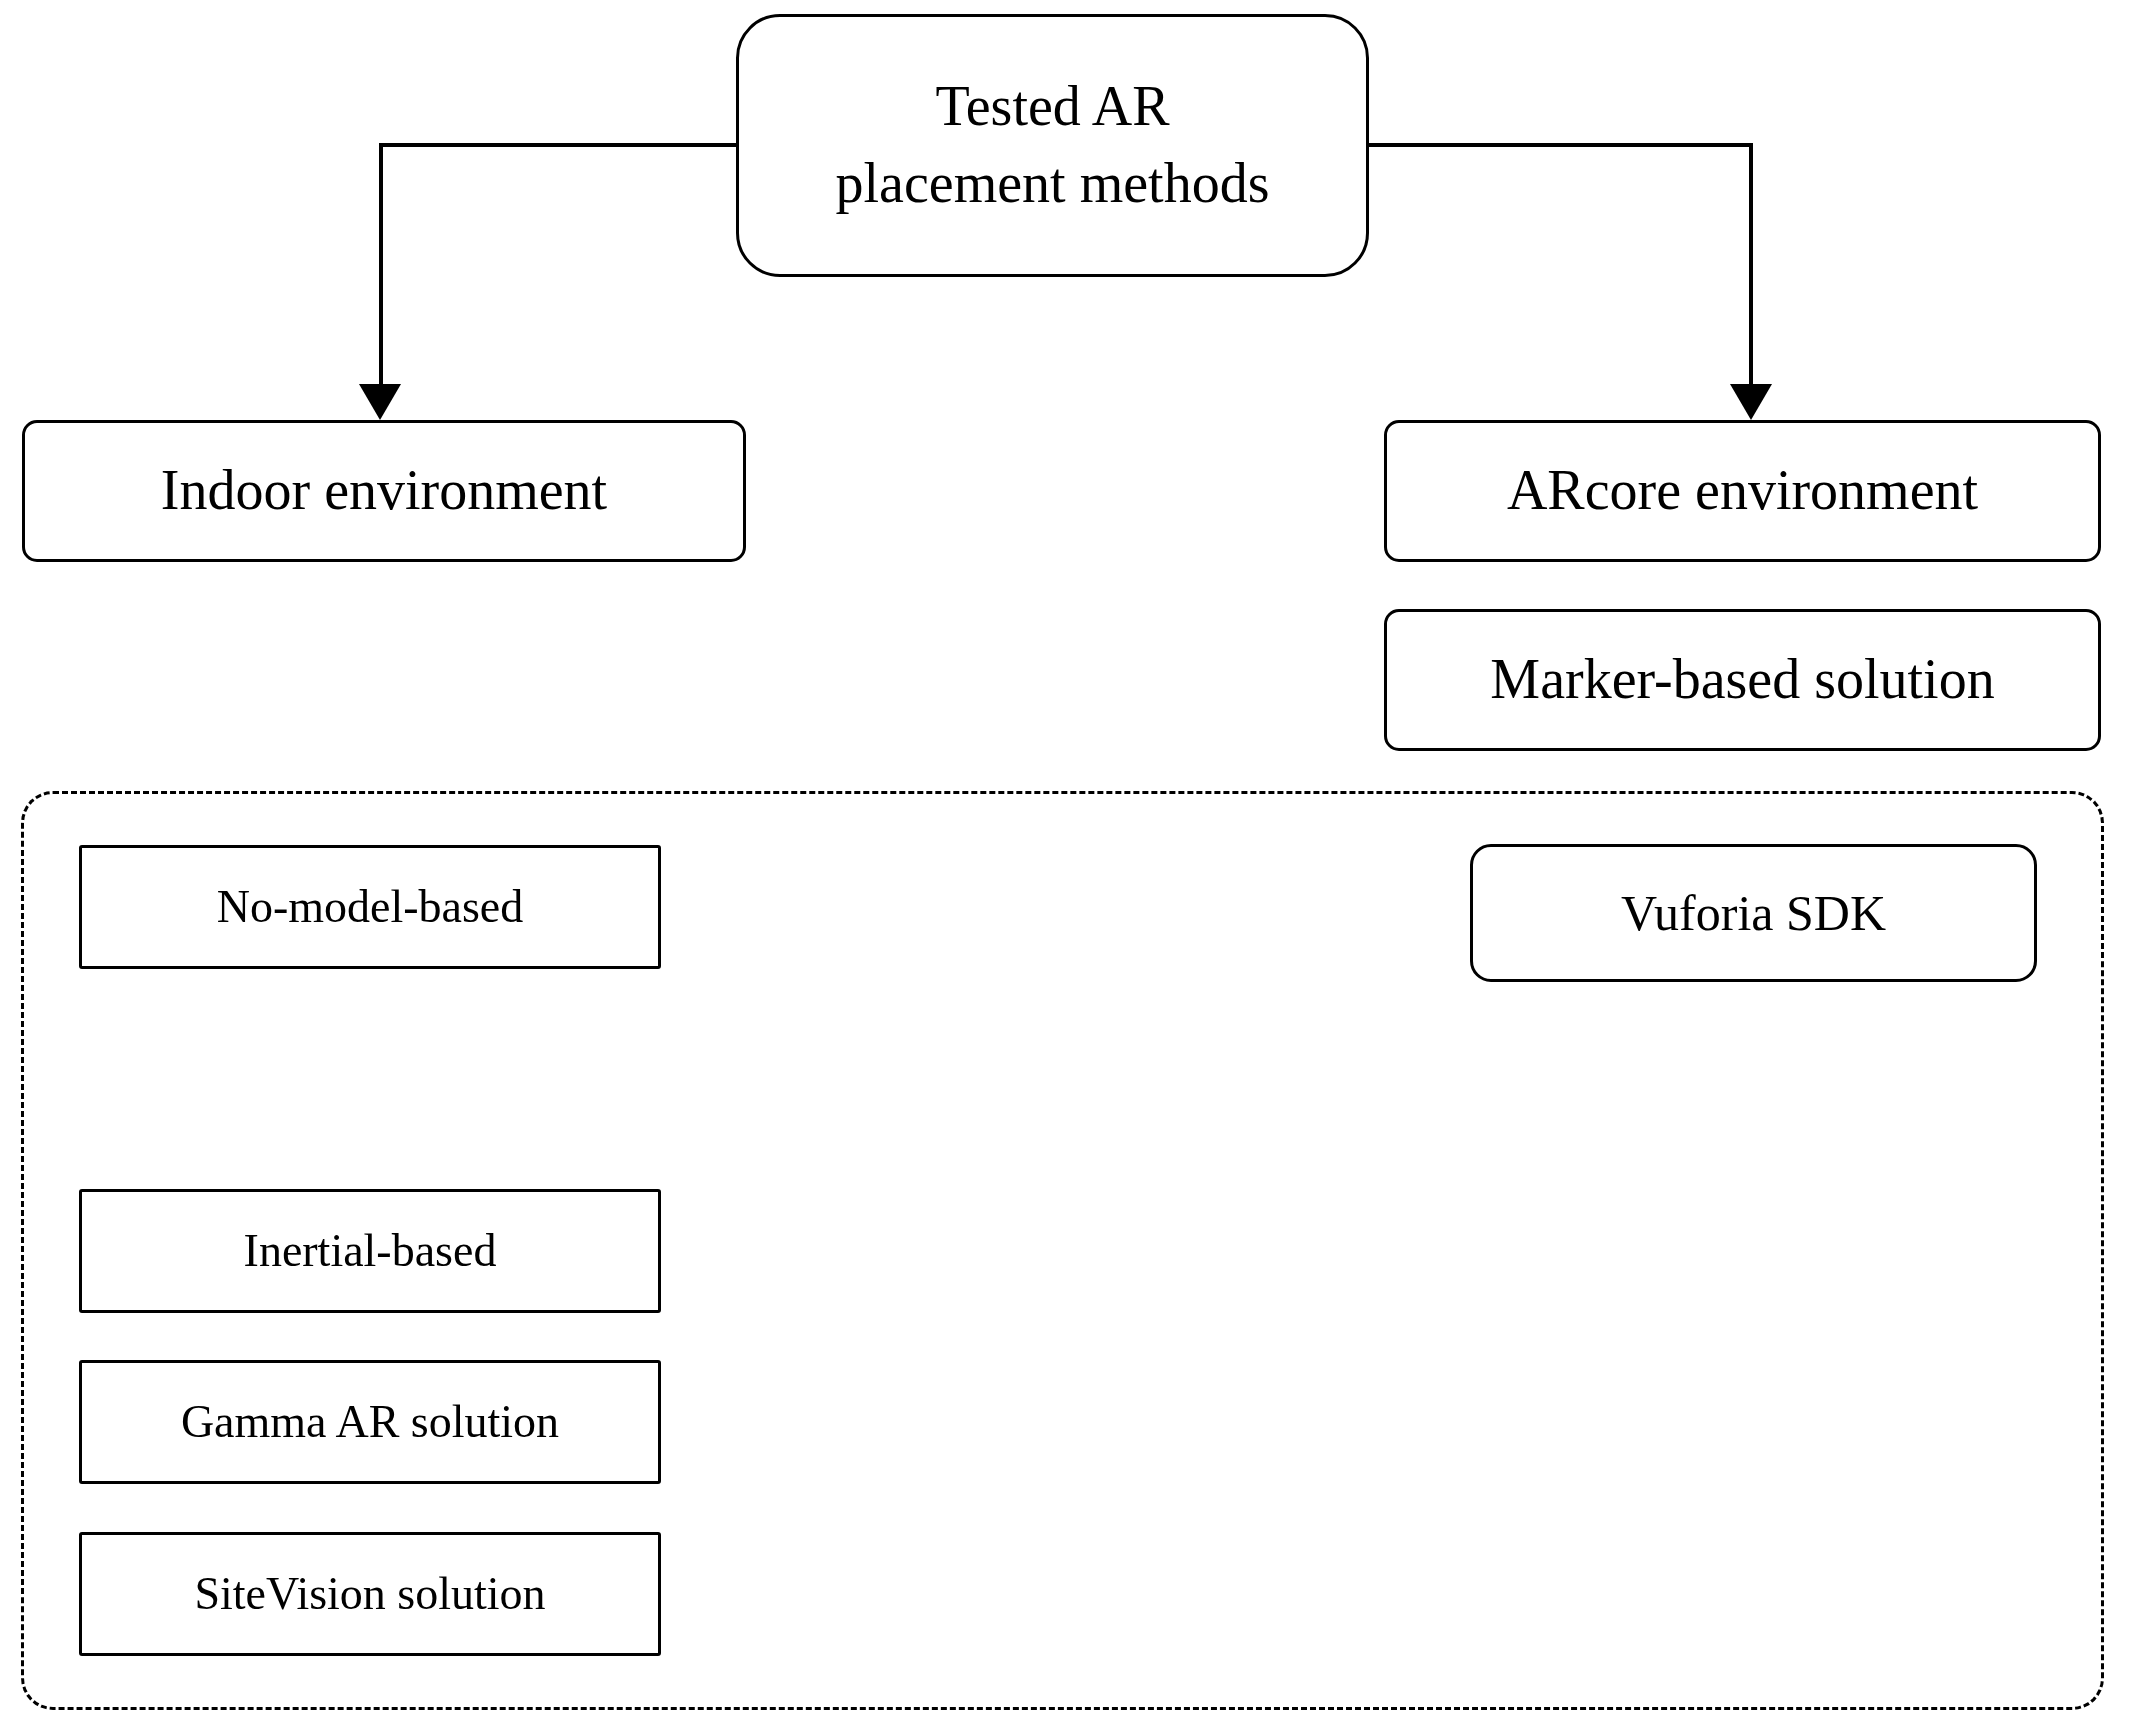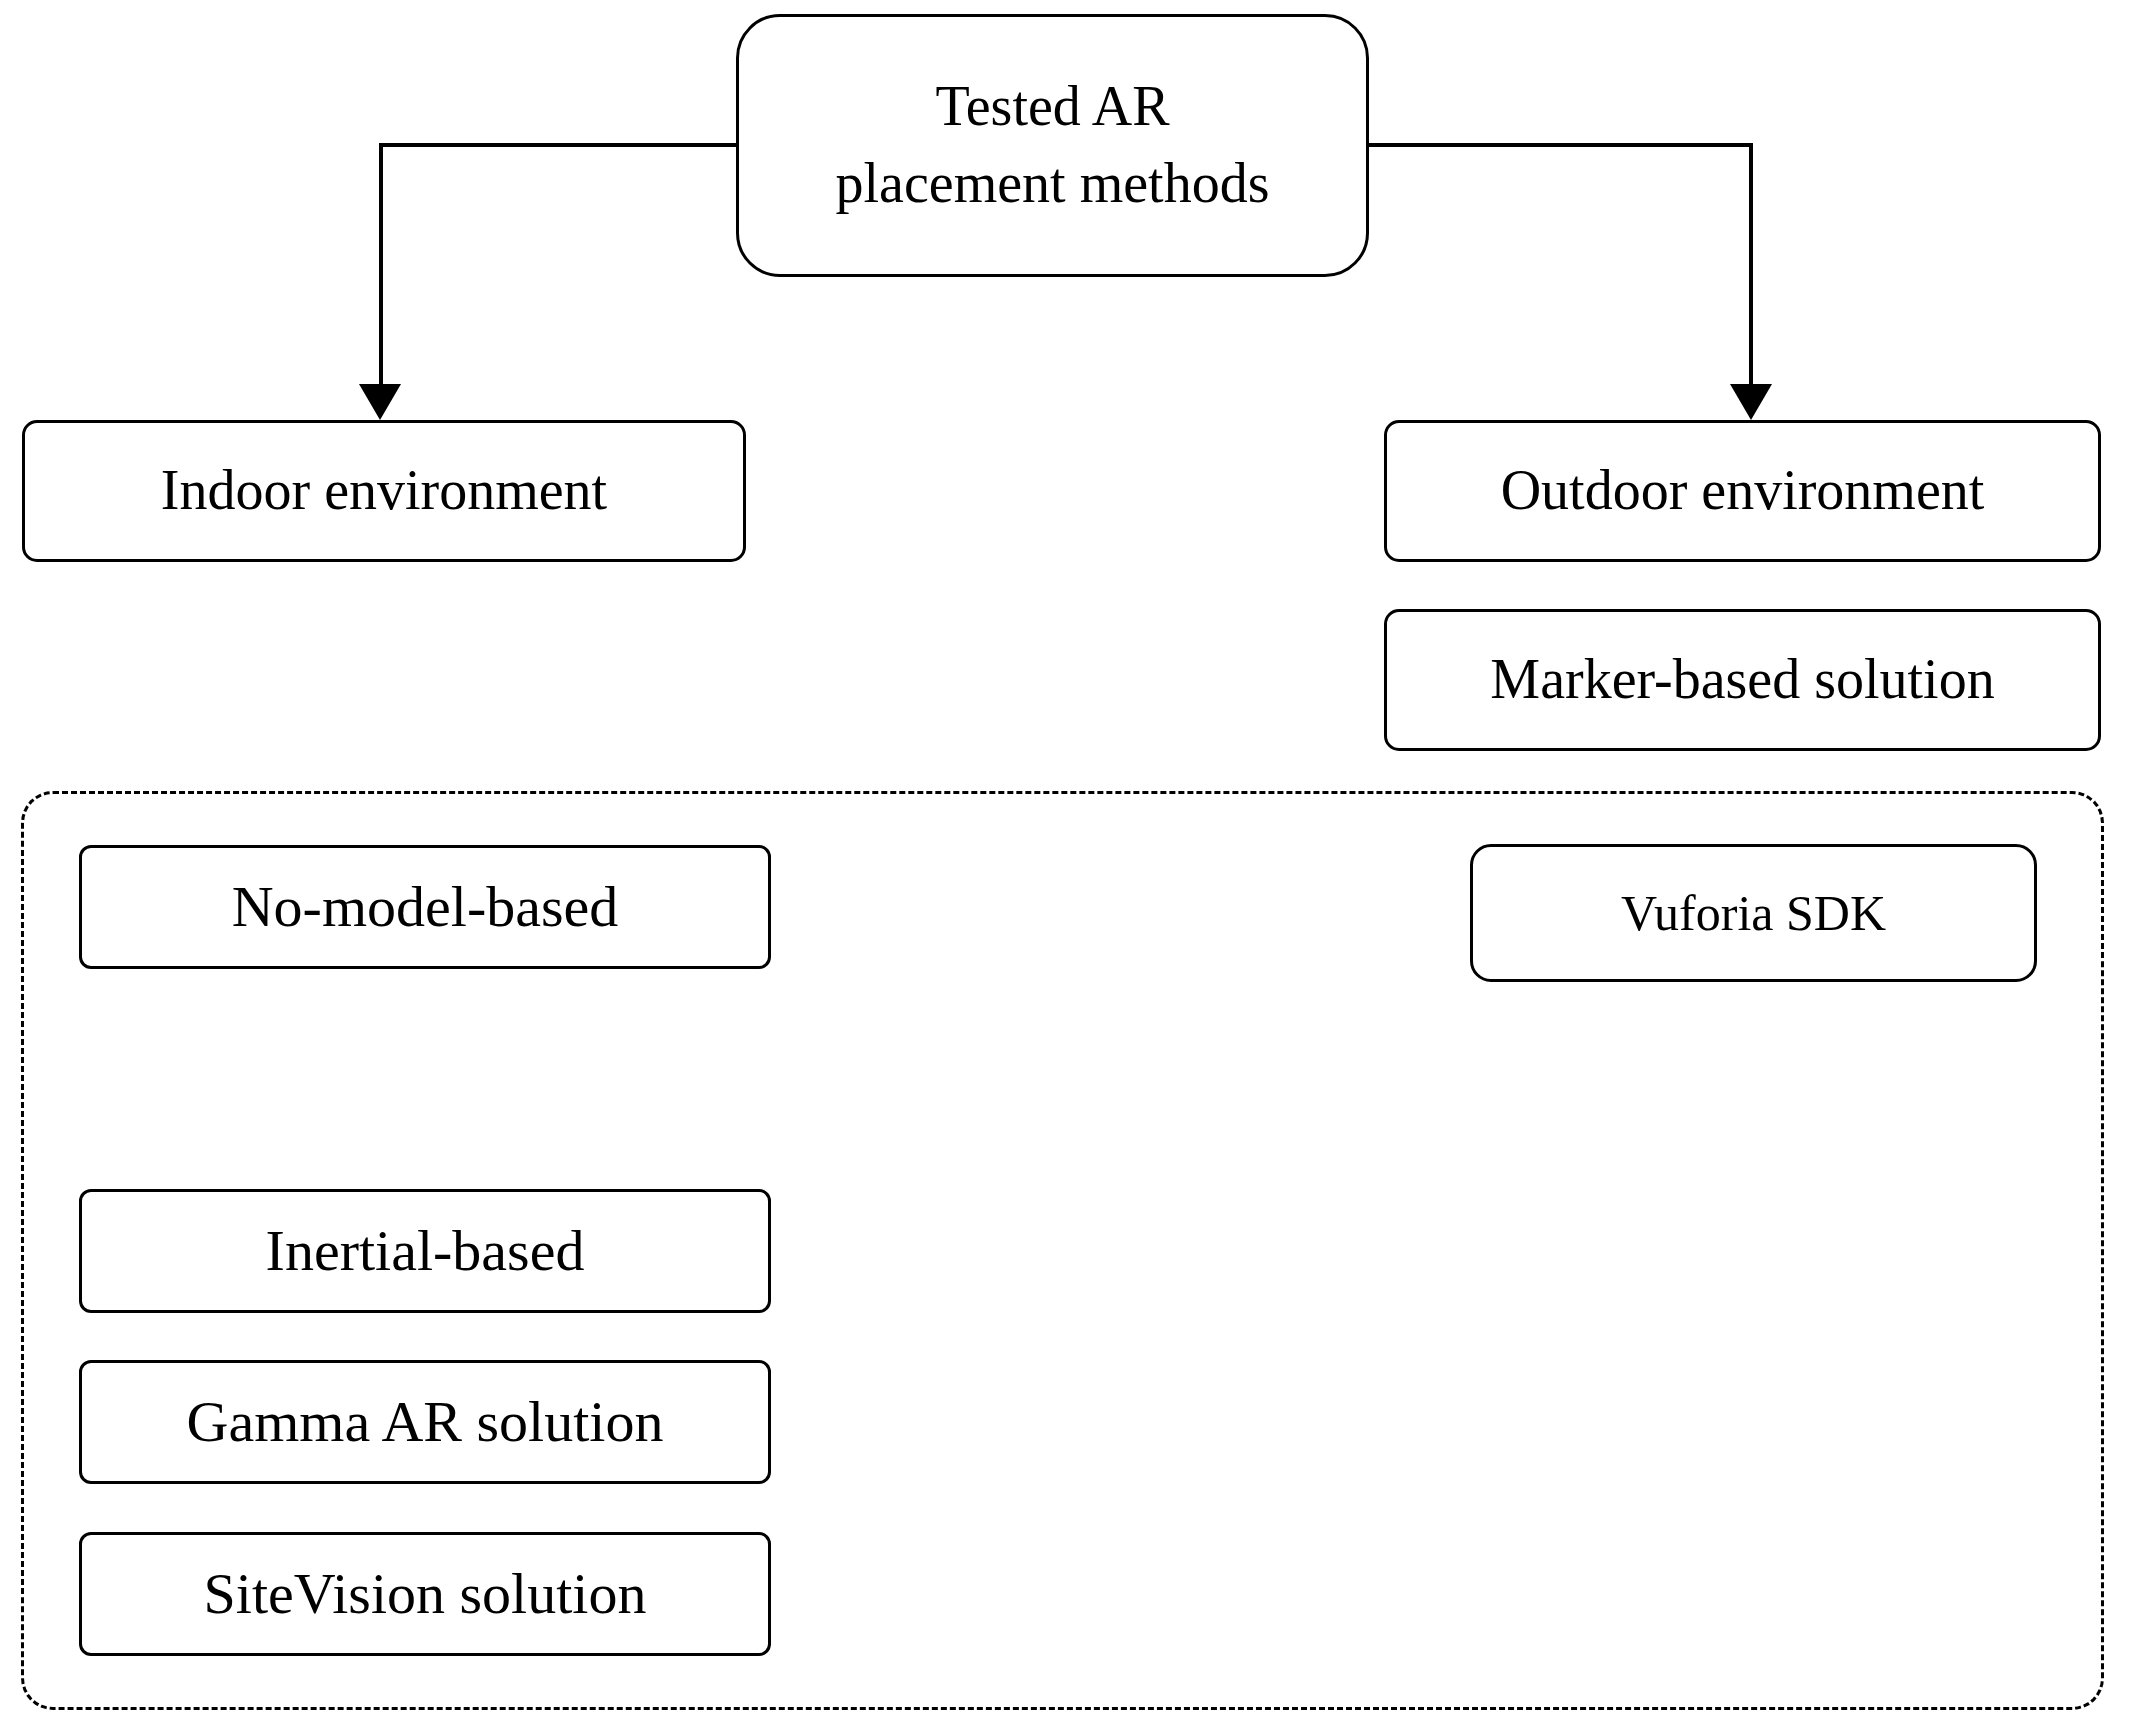--- a/index.html
+++ b/index.html
@@ -67,24 +67,24 @@
     box-sizing: border-box;
     border: 3.8px dashed #000000;
     border-radius: 32px;
     background: transparent;
     z-index: 1;
   }
 
   
   .node-leaf-l {
     left: 79px;
-    width: 692px;
+    width: 582px;
     height: 124px;
-    border-radius: 12px;
-    font-size: 58px;
+    border-radius: 3px;
+    font-size: 46px;
   }
   .leaf-l-0 { top: 845px; }
   .leaf-l-1 { top: 1017px; }
   .leaf-l-2 { top: 1189px; }
   .leaf-l-3 { top: 1360px; }
   .leaf-l-4 { top: 1532px; }
 
   
   .node-leaf-r {
     left: 1470px;
@@ -135,21 +135,21 @@
 
   <div class="conn conn-h-right"></div>
   <div class="conn conn-v-right"></div>
   <div class="arrowhead arrow-right"></div>
 
   <div class="node node-l2 node-indoor">
     <span class="label">Indoor environment</span>
   </div>
 
   <div class="node node-l2 node-outdoor">
-    <span class="label">Outdoor environment</span>
+    <span class="label">ARcore environment</span>
   </div>
   <div class="node node-l2 node-markerbased">
     <span class="label">Marker-based solution</span>
   </div>
 
   <div class="group-box"></div>
 
   <div class="node node-leaf-l leaf-l-0">
     <span class="label">No-model-based</span>
   </div>

